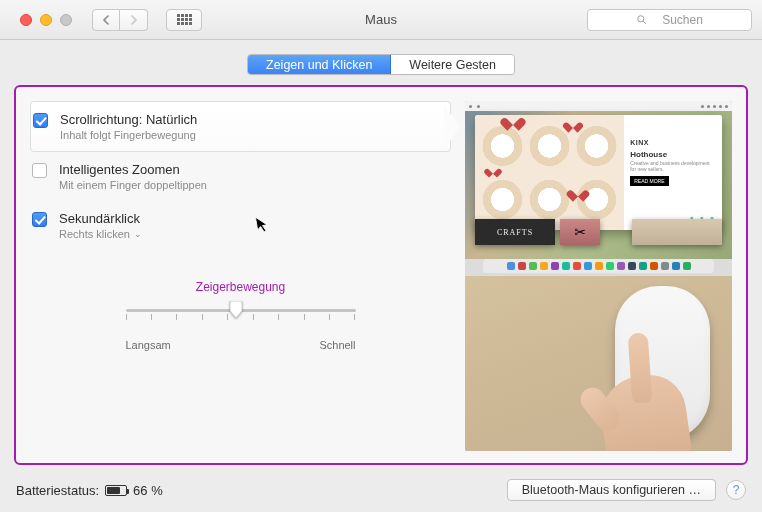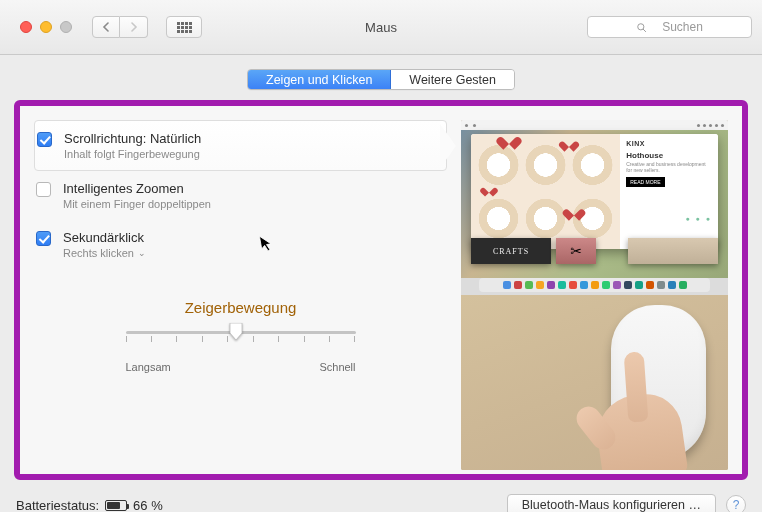--- a/index.html
+++ b/index.html
@@ -1,19 +1,19 @@
 <!DOCTYPE html>
 <html><head>
   <meta charset="utf-8">
   <style>
     * { margin: 0; padding: 0; box-sizing: border-box; font-family: -apple-system, "Helvetica Neue", Helvetica, Arial, sans-serif; -webkit-font-smoothing: antialiased; }
     body { width: 762px; height: 512px; background: #ececec; overflow: hidden; }
 
     
-    .titlebar { height: 55px; background: linear-gradient(#f6f6f6, #e8e8e8); border-bottom: 1px solid #c9c9c9; display: flex; align-items: center; padding: 0 20px; gap: 8px; position: relative; }
+    .titlebar { height: 40px; background: linear-gradient(#f6f6f6, #e8e8e8); border-bottom: 1px solid #c9c9c9; display: flex; align-items: center; padding: 0 20px; gap: 8px; position: relative; }
     .traffic { display: flex; gap: 8px; align-items: center; }
     .tl { width: 12px; height: 12px; border-radius: 50%; }
     .tl.close { background: #ff5f57; border: 0.5px solid #e0443e; }
     .tl.min { background: #ffbd2e; border: 0.5px solid #dea123; }
     .tl.max { background: #c8c8c8; border: 0.5px solid #b0b0b0; }
     .navbtns { display: flex; margin-left: 12px; }
     .navbtn { width: 28px; height: 22px; background: linear-gradient(#fdfdfd,#f1f1f1); border: 1px solid #c8c8c8; display:flex; align-items:center; justify-content:center; font-size:12px; color:#8a8a8a;}
     .navbtn:first-child{ border-radius: 4px 0 0 4px; }
     .navbtn:last-child{ border-radius: 0 4px 4px 0; border-left:none;}
     .gridbtn { width: 36px; height: 22px; background: linear-gradient(#fdfdfd,#f1f1f1); border: 1px solid #c8c8c8; border-radius:4px; margin-left:10px; display:flex; align-items:center; justify-content:center;}
@@ -24,36 +24,36 @@
     .search svg{ width:11px; height:11px; }
 
     
     .tabs { display:flex; justify-content:center; margin-top:14px; }
     .seg { display:flex; border:1px solid #bdbdbd; border-radius:4px; overflow:hidden; height:21px; box-shadow: 0 0.5px 0 rgba(0,0,0,0.05);}
     .seg-item { padding: 0 18px; font-size:12.5px; display:flex; align-items:center; background:#fff; color:#333; }
     .seg-item.active { background: linear-gradient(#5aa6f7,#3c82f6); color:#fff; border-right:1px solid #2f6fd8;}
     .seg-item:not(.active){ }
 
     
-    .panel { margin: 10px 14px 0 14px; background:#f7f7f7; border:6px solid #a21caf; border-radius:6px; height:380px; display:flex; padding:14px; gap:14px; position:relative;}
+    .panel { margin: 10px 14px 0 14px; background:#f7f7f7; border:2px solid #a21caf; border-radius:6px; height:380px; display:flex; padding:14px; gap:14px; position:relative;}
     .left { flex:1; display:flex; flex-direction:column; }
 
     .option-row { display:flex; align-items:flex-start; padding:10px 8px 10px 2px; gap:12px; position:relative;}
     .option-row.selected { background: linear-gradient(#ffffff,#fbfbfb); border:1px solid #dedede; border-radius:4px; }
     .option-row.selected::after{ content:''; position:absolute; right:-10px; top:50%; transform:translateY(-50%); width:0; height:0; border-top:22px solid transparent; border-bottom:22px solid transparent; border-left:16px solid #fbfbfb; }
     .option-row.selected::before{ content:''; position:absolute; right:-11px; top:50%; transform:translateY(-50%); width:0; height:0; border-top:23px solid transparent; border-bottom:23px solid transparent; border-left:17px solid #dedede; z-index:-1;}
     .chk { width:15px; height:15px; border:1px solid #b8b8b8; border-radius:3px; background:#fff; margin-top:1px; flex-shrink:0; display:flex; align-items:center; justify-content:center;}
     .chk.on { background: linear-gradient(#4f9cf7,#2f7df4); border-color:#2968c9;}
     .chk.on::after{ content:''; width:4px; height:8px; border:solid #fff; border-width:0 2px 2px 0; transform: rotate(42deg) translate(-0.5px,-1px);}
     .opt-t { font-size:13px; color:#2b2b2b; }
     .opt-s { font-size:11px; color:#8a8a8a; margin-top:2px; display:flex; align-items:center; gap:4px;}
     .chev { font-size:9px; color:#8a8a8a; }
 
     .slider-block { margin-top: 30px; text-align:center; align-self:center; width:230px;}
-    .slider-title { font-size:15px; color:#a16207; margin-bottom:6px;}
+    .slider-title { font-size:12px; color:#a21caf; margin-bottom:6px;}
     .track { position:relative; height:20px; }
     .track-line { position:absolute; left:0; right:0; top:9px; height:3px; background:#c4c4c4; border-radius:2px;}
     .ticks { position:absolute; left:0; right:0; top:14px; display:flex; justify-content:space-between;}
     .ticks span{ width:1px; height:6px; background:#b0b0b0;}
     .knob { position:absolute; top:1px; left:48%; transform:translateX(-50%);}
     .knob svg { filter: drop-shadow(0 1px 1px rgba(0,0,0,0.3)); }
     .slider-labels { display:flex; justify-content:space-between; font-size:11px; color:#6b6b6b; margin-top:19px;}
 
     .cursor-img { position:absolute; left:240px; top:128px; font-size:15px; transform:rotate(-10deg); pointer-events:none;}
 
@@ -66,21 +66,21 @@
     .menubar .icons span{ background:#888;}
     .desktop { flex:1; position:relative; background: linear-gradient(125deg, #7890a0 0%, #c8b590 30%, #aabb88 60%, #98a878 100%);}
     .browser { position:absolute; left:10px; top:4px; right:10px; height:115px; background:#fff; border-radius:3px; box-shadow:0 4px 12px rgba(0,0,0,0.35); display:flex; overflow:hidden;}
     .browser-main { flex:1.6; background: #f5e8d8; position:relative; display:grid; grid-template-columns:repeat(3,1fr); grid-template-rows:repeat(2,1fr); gap:4px; padding:6px;}
     .donut{ background: radial-gradient(circle, #fff 0%, #fff 35%, #e8d5b8 36%, #e8d5b8 60%, transparent 61%); border-radius:50%; }
     .heart{ position:absolute; width:16px; height:15px; }
     .heart::before,.heart::after{content:'';position:absolute;width:8px;height:12px;background:#c94545;border-radius:8px 8px 0 0;}
     .heart::before{left:0;transform:rotate(-45deg);transform-origin:100% 100%;}
     .heart::after{left:8px;transform:rotate(45deg);transform-origin:0 100%;}
     .h1{top:-2px;left:30px;} .h2{top:2px;left:90px;transform:scale(0.8);} .h3{top:48px;left:10px;transform:scale(0.7);} .h4{top:70px;left:95px;transform:scale(0.9);}
-    .browser-side { flex:1; background:#fff; padding:6px 6px; font-size:6px; color:#333;}
+    .browser-side { flex:1; background:#fff; padding:24px 6px; font-size:6px; color:#333;}
     .browser-side .logo{ font-weight:bold; font-size:7px; letter-spacing:0.5px;}
     .browser-side .tt{ font-size:8px; font-weight:bold; margin-top:4px;}
     .browser-side .sub{ font-size:5px; color:#888; margin-top:1px;}
     .browser-side .btn{ background:#000; color:#fff; font-size:5px; padding:2px 4px; display:inline-block; margin-top:4px;}
     .browser-side .dots{ margin-top:28px; text-align:right; letter-spacing:2px; color:#7ac2a0; font-size:7px;}
     .crafts { position:absolute; left:10px; bottom:14px; width:80px; height:26px; background:#2b2b2b; color:#eee; font-size:8px; letter-spacing:1px; display:flex; align-items:center; justify-content:center; font-family: serif; box-shadow:0 2px 6px rgba(0,0,0,0.4);}
     .scissors{ position:absolute; left:95px; bottom:14px; width:40px; height:26px; background:linear-gradient(#c88,#a66); display:flex; align-items:center; justify-content:center; font-size:14px; box-shadow:0 2px 6px rgba(0,0,0,0.4);}
     .win3{ position:absolute; right:10px; bottom:14px; width:90px; height:26px; background:linear-gradient(#d8c8b0,#c0b098); box-shadow:0 2px 6px rgba(0,0,0,0.4);}
     .dock { height:14px; background:rgba(240,240,240,0.65); margin:0 18px 3px 18px; border-radius:4px; display:flex; align-items:center; justify-content:center; gap:3px;}
     .dock span{ width:8px; height:8px; border-radius:2px;}

